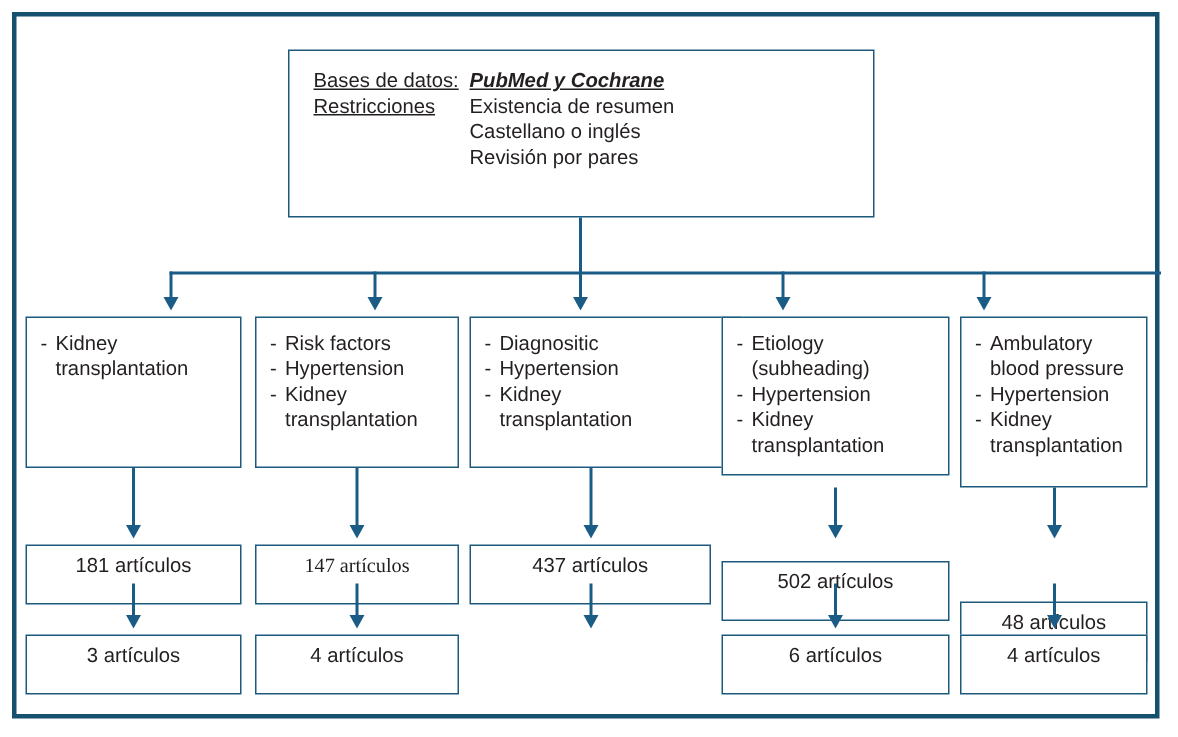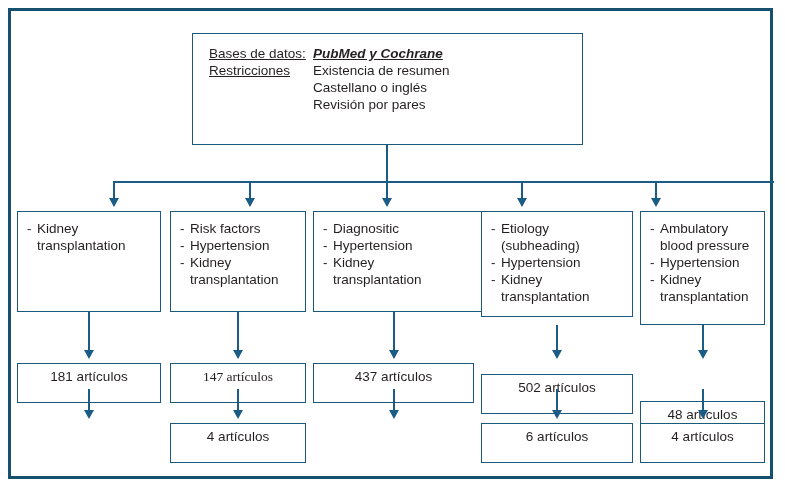--- a/index.html
+++ b/index.html
@@ -215,16 +215,17 @@
 
   <div class="vline" style="left:393px; top:389px; height:23px;"></div>
   <div class="arrow-head" style="left:389px; top:410px;"></div>
 
   <div class="vline" style="left:556px; top:389px; height:23px;"></div>
   <div class="arrow-head" style="left:552px; top:410px;"></div>
 
   <div class="vline" style="left:702px; top:389px; height:23px;"></div>
   <div class="arrow-head" style="left:698px; top:410px;"></div>
 
+  <div class="box result" style="left:17px; top:423px; width:144px;">3 artículos</div>
   <div class="box result" style="left:170px; top:423px; width:136px;">4 artículos</div>
   <div class="box result" style="left:481px; top:423px; width:152px;">6 artículos</div>
   <div class="box result" style="left:640px; top:423px; width:125px;">4 artículos</div>
 </div>
 
 </body></html>

